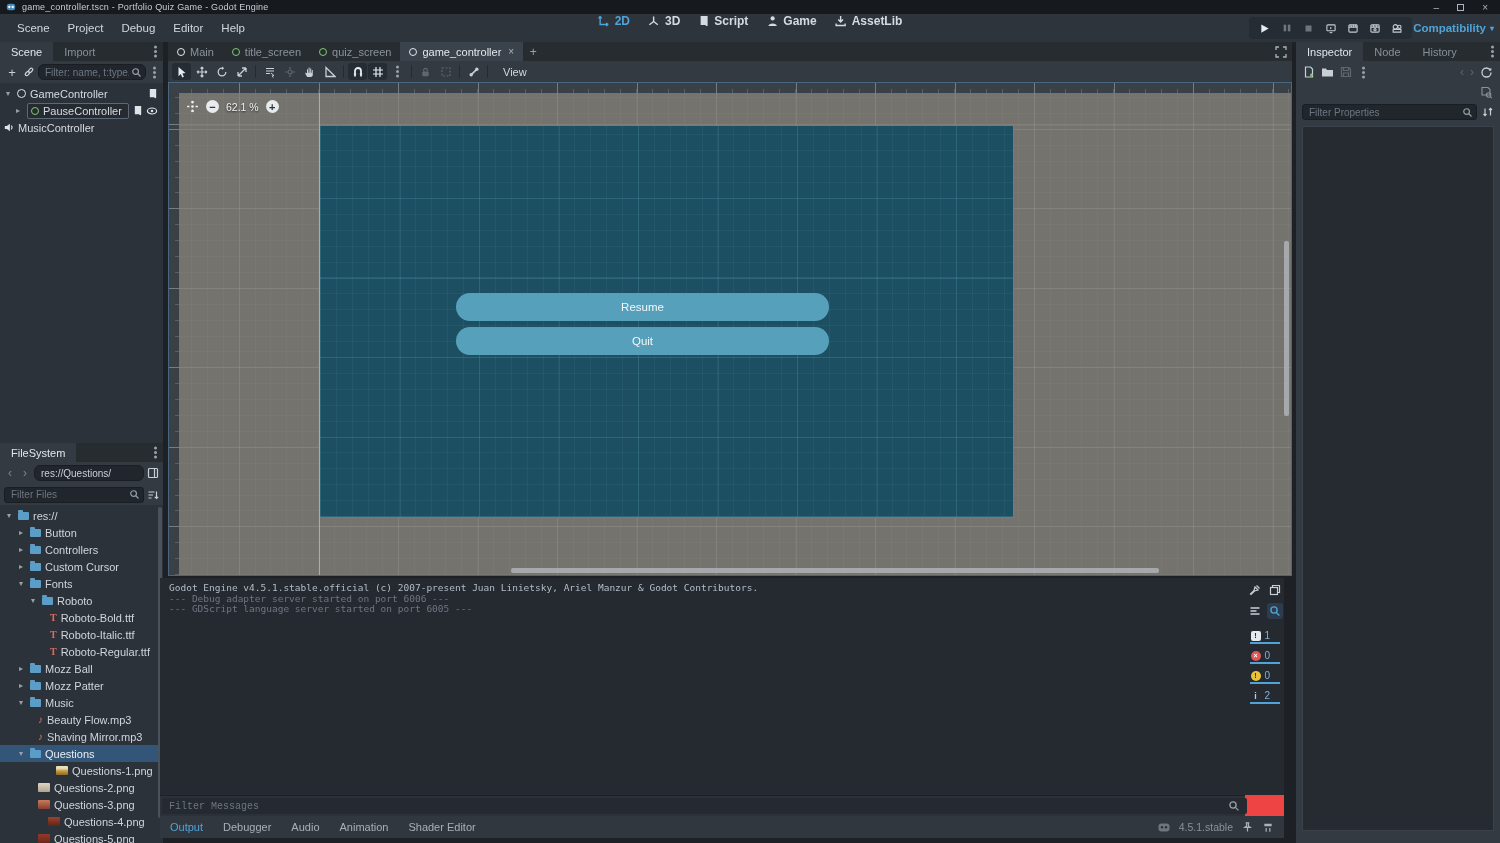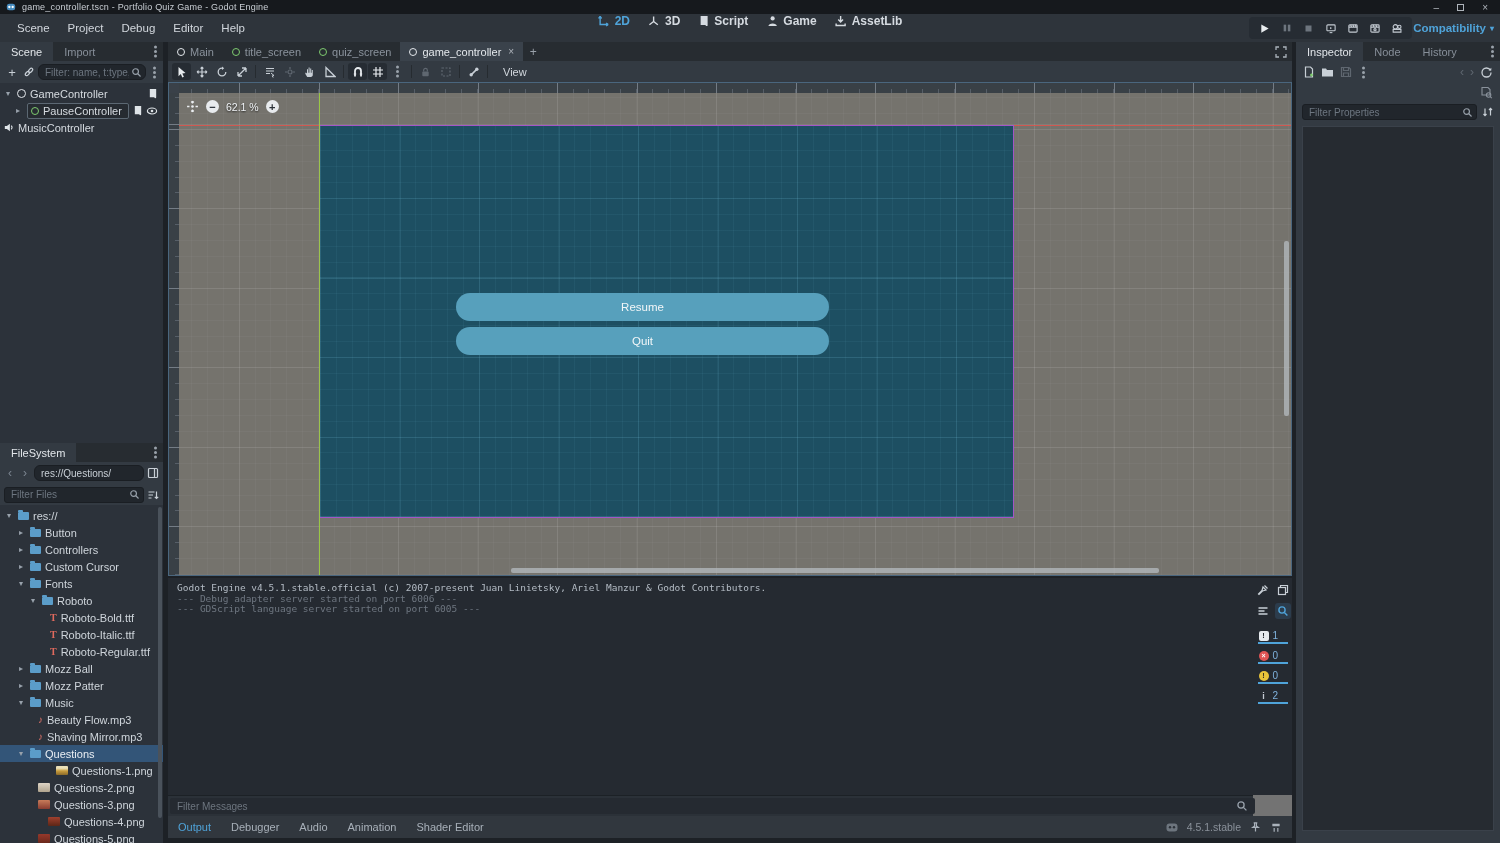--- a/index.html
+++ b/index.html
@@ -102,38 +102,38 @@
   #hscroll{position:absolute;left:332px;bottom:2px;width:648px;height:5px;border-radius:2px;background:#b6bab e}
   #hscroll,#vscroll{background:#b2b6ba;opacity:.8}
   #vscroll{position:absolute;right:2px;top:148px;width:5px;height:175px;border-radius:2px}
   
   #right{left:1296px;top:42px;width:204px;height:801px;background:#333a42;display:flex;flex-direction:column}
   #insp-content{position:absolute;left:6px;right:6px;top:84px;bottom:12px;background:#262b31;border:1px solid #3a414a}
   .itbar{height:22px;display:flex;align-items:center;gap:6px;padding:0 7px}
   .objrow{height:18px;display:flex;align-items:center;justify-content:flex-end;padding:0 7px}
   .filtrow{height:22px;display:flex;align-items:center;gap:5px;padding:0 6px}
   
-  #bottom{left:168px;top:578px;width:1124px;height:260px;background:#737373}
+  #bottom{left:160px;top:578px;width:1124px;height:260px;background:#ef4444}
   #log{position:absolute;left:0;top:0;right:39px;bottom:43px;background:#252a31;padding:5px 0 0 9px;font-family:"DejaVu Sans Mono",monospace;font-size:9.5px;line-height:10.5px}
   .logline{color:#6e7680;white-space:pre}
   .logline.bright{color:#b4bcc5}
   #logside{position:absolute;right:0;top:0;width:39px;bottom:43px;background:#252a31;display:flex;flex-direction:column;align-items:center;padding-top:4px}
   .sidegrid{display:flex;gap:4px;margin-bottom:5px}
   .sbtn{width:16px;height:16px;display:flex;align-items:center;justify-content:center;border-radius:3px}
   .sbtn.on{background:#2c3c4c}
   .counter{width:30px;height:15px;display:flex;align-items:center;gap:4px;border-bottom:2px solid #4fa3d9;margin-top:5px;padding-left:1px}
   .cnum{font-size:10px;color:#7fb2dd}
   .badge{width:10px;height:10px;border-radius:2px;display:flex;align-items:center;justify-content:center;font-size:7.5px;font-weight:bold;flex:none}
   .badge.msg{background:#e6eaee;color:#262b31}
   .badge.err{background:#e05555;border-radius:50%;color:#fff;font-size:7px}
   .badge.warn{background:#e8c33a;border-radius:50%;color:#3a3420}
   .badge.info{background:none;color:#c3cad2;font-size:9px}
   #msg-filter{position:absolute;left:0;right:39px;bottom:22px;height:21px;background:#2b3138;border-top:1px solid #1c2126}
   #msg-filter .well{position:absolute;left:2px;top:2px;bottom:2px;width:1085px;background:#252a31;border-radius:2px}
-  #msg-filter input{position:absolute;left:2px;top:2px;bottom:2px;width:1085px;background:none;border:none;outline:none;color:#c8cfd6;font-size:10px;font-family:Liberation Sans, sans-serif;padding:0 20px 0 7px}
+  #msg-filter input{position:absolute;left:2px;top:2px;bottom:2px;width:1085px;background:none;border:none;outline:none;color:#c8cfd6;font-size:10px;font-family:Liberation Mono, monospace;padding:0 20px 0 7px}
   #msg-filter input::placeholder{color:#6d757f}
   #msg-filter .mag{position:absolute;left:1068px;top:4px}
   #btabs{position:absolute;left:0;right:0;bottom:0;height:22px;background:#31373e;display:flex;align-items:center;padding:0 10px;gap:20px}
   .btab{font-size:11px;color:#a8b0b9}
   .btab.active{color:#4fa3d9}
   #btabs .right{margin-left:auto;display:flex;align-items:center;gap:9px}
   #version{color:#8a919a;font-size:10.5px}
 </style>
 </head>
 <body>

